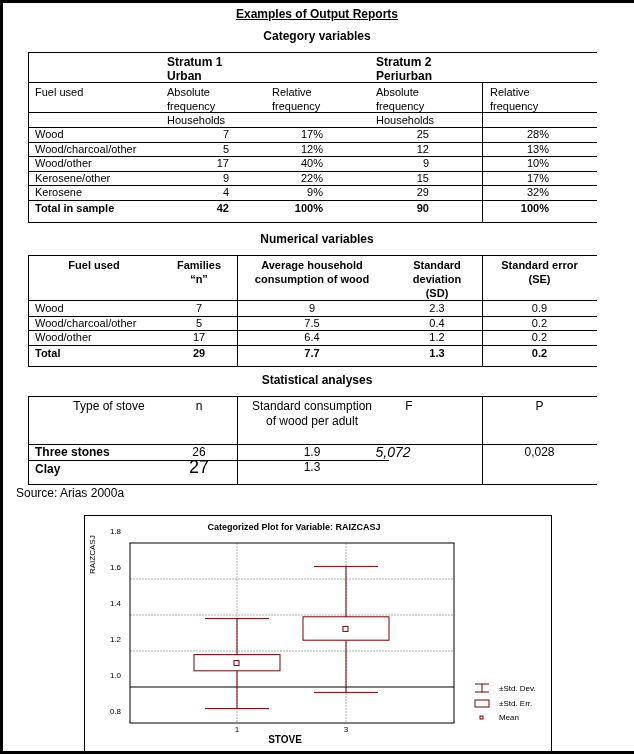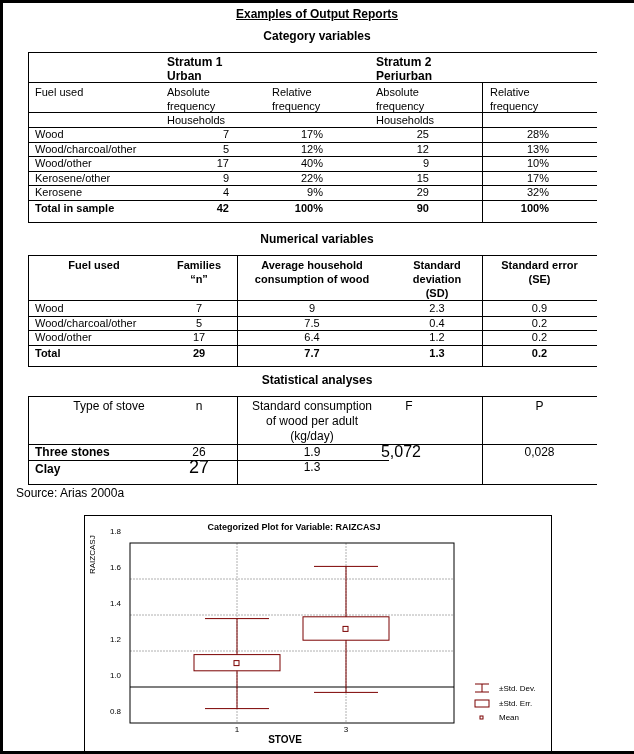--- a/index.html
+++ b/index.html
@@ -136,35 +136,34 @@
   </div>
 
   <div class="title t-sec3">Statistical analyses</div>
 
   <div class="tbl" style="top:393px;height:87px;">
     <div class="cell c" style="left:0;width:160px;top:2px;font-size:12px;">Type of stove</div>
     <div class="cell c" style="left:150px;width:40px;top:2px;font-size:12px;">n</div>
     <div class="vline" style="left:208px;top:0;height:87px;"></div>
     <div class="cell c" style="left:208px;width:150px;top:17px;font-size:12px;">of wood per adult</div>
     <div class="cell c" style="left:208px;width:150px;top:2px;font-size:12px;">Standard consumption</div>
-    <div class="cell c" style="left:208px;width:150px;top:32px;font-size:12px;">(kg/day)</div>
     <div class="cell c" style="left:340px;width:80px;top:2px;font-size:12px;">F</div>
     <div class="vline" style="left:453px;top:0;height:87px;"></div>
     <div class="cell c" style="left:453px;width:115px;top:2px;font-size:12px;">P</div>
     <div class="hline" style="left:0;top:47px;width:568px;"></div>
 
     <div class="cell b" style="left:6px;top:48px;font-size:12px;">Three stones</div>
     <div class="cell c" style="left:150px;width:40px;top:48px;font-size:12px;">26</div>
     <div class="cell c" style="left:208px;width:150px;top:48px;font-size:12px;">1.9</div>
     <div class="hline" style="left:0;top:63px;width:360px;"></div>
     <div class="cell b" style="left:6px;top:65px;font-size:12px;">Clay</div>
     <div class="cell c" style="left:150px;width:40px;top:63px;font-size:18px;">27</div>
     <div class="cell c" style="left:208px;width:150px;top:63px;font-size:12px;">1.3</div>
 
-    <div class="cell c" style="left:332px;width:80px;top:48px;font-size:16px;">5,072</div>
+    <div class="cell c" style="left:324px;width:80px;top:48px;font-size:14px;font-style:italic;">5,072</div>
     <div class="cell c" style="left:453px;width:115px;top:48px;font-size:12px;">0,028</div>
   </div>
 
   <div class="source">Source: Arias 2000a</div>
 
   <div id="chart-frame">
     <svg id="chart-svg" width="466" height="250" xmlns="http://www.w3.org/2000/svg">
         <line x1="45" x2="369" y1="135" y2="135" stroke="#b0b0b0" stroke-dasharray="2,1" stroke-width="1"></line>
         <line x1="45" x2="369" y1="99.00000000000003" y2="99.00000000000003" stroke="#b0b0b0" stroke-dasharray="2,1" stroke-width="1"></line>
         <line x1="45" x2="369" y1="63" y2="63" stroke="#b0b0b0" stroke-dasharray="2,1" stroke-width="1"></line>

